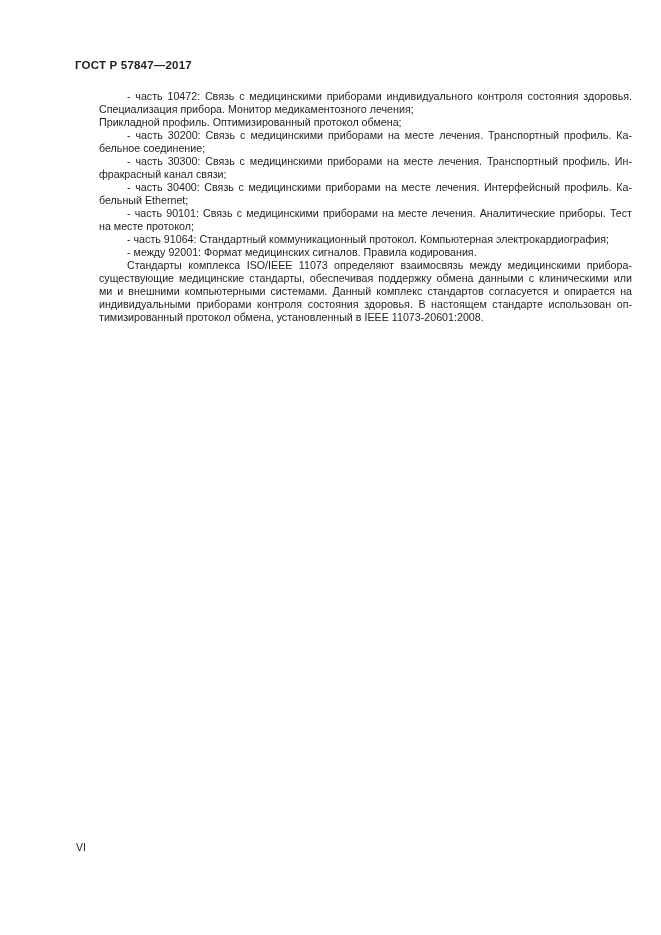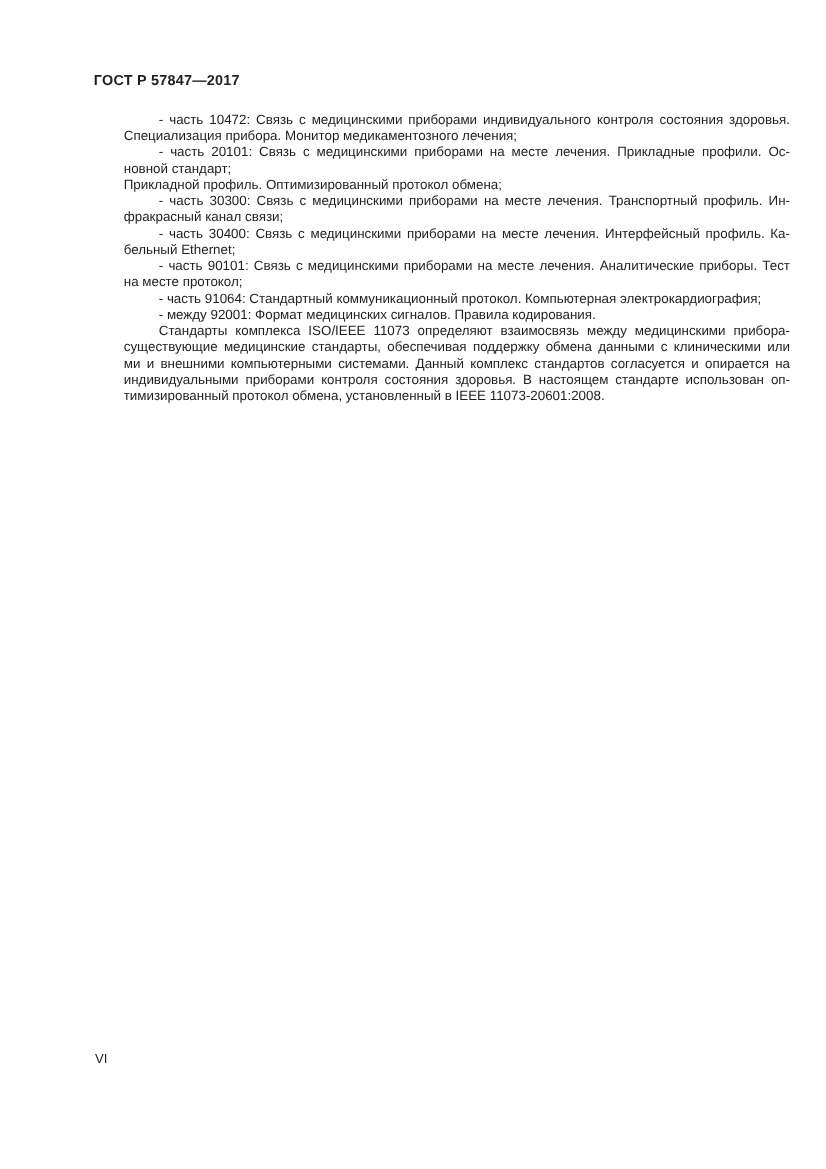--- a/index.html
+++ b/index.html
@@ -63,25 +63,25 @@
 
 <div class="page">
   <div class="doc-header">ГОСТ Р 57847—2017</div>
 
   <div class="doc-body">
       <div class="para">
         <div class="line first">- часть 10472: Связь с медицинскими приборами индивидуального контроля состояния здоровья.</div>
         <div class="line last">Специализация прибора. Монитор медикаментозного лечения;</div>
       </div>
       <div class="para">
-        <div class="line first">- часть 20101: Связь с медицинскими приборами на месте лечения. Прикладные профили. Ос-</div>
-        <div class="line last">новной стандарт;</div>
+        <div class="line last">Прикладной профиль. Оптимизированный протокол обмена;</div>
       </div>
       <div class="para">
-        <div class="line last">Прикладной профиль. Оптимизированный протокол обмена;</div>
+        <div class="line first">- часть 30200: Связь с медицинскими приборами на месте лечения. Транспортный профиль. Ка-</div>
+        <div class="line last">бельное соединение;</div>
       </div>
       <div class="para">
         <div class="line first">- часть 30300: Связь с медицинскими приборами на месте лечения. Транспортный профиль. Ин-</div>
         <div class="line last">фракрасный канал связи;</div>
       </div>
       <div class="para">
         <div class="line first">- часть 30400: Связь с медицинскими приборами на месте лечения. Интерфейсный профиль. Ка-</div>
         <div class="line last">бельный Ethernet;</div>
       </div>
       <div class="para">

